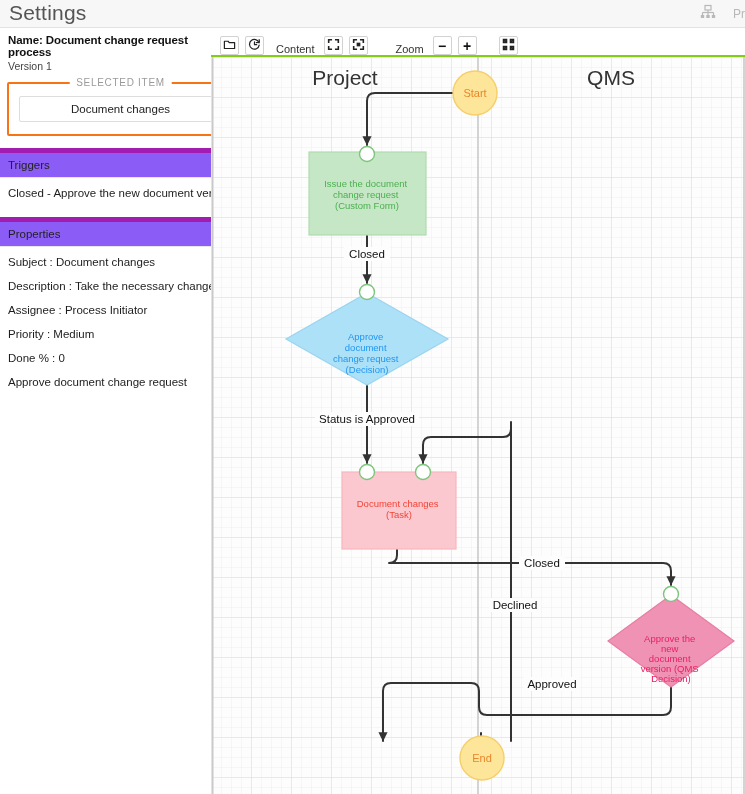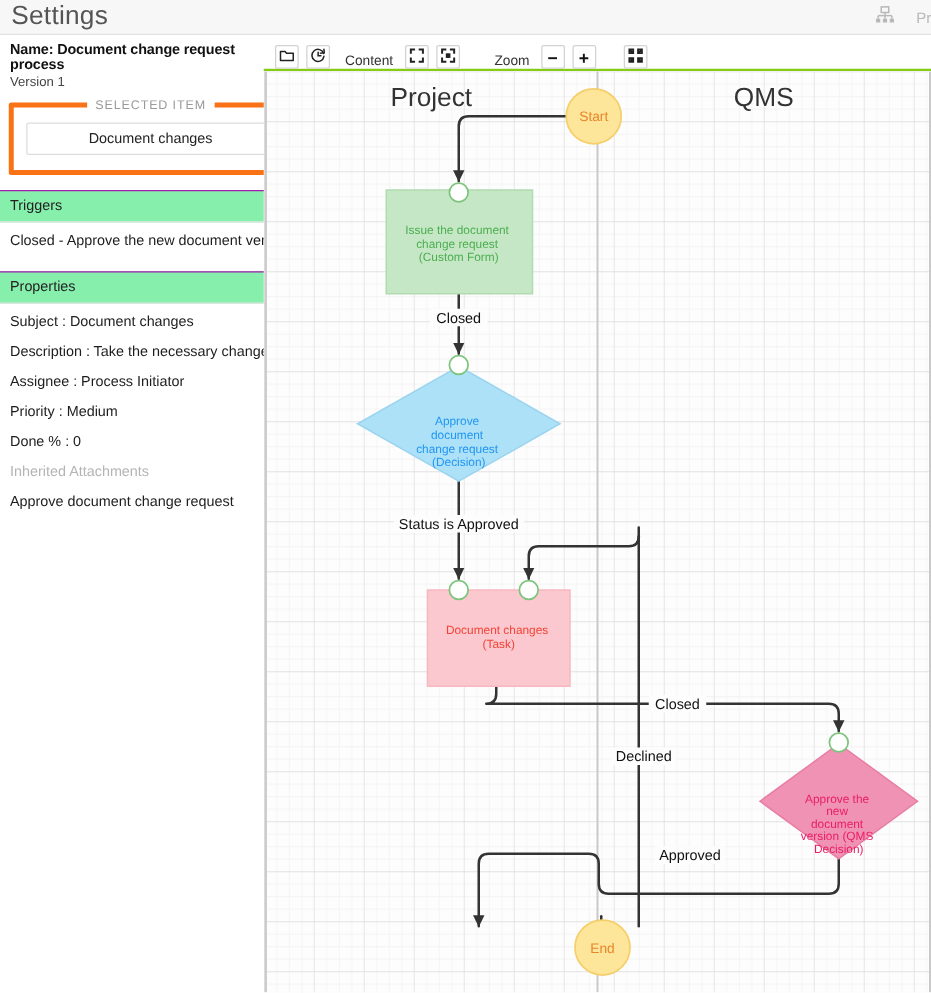--- a/index.html
+++ b/index.html
@@ -47,21 +47,21 @@
     font-size: 11.5px; color: #111; font-weight: bold;
     letter-spacing: -0.1px;
   }
   #doc-version {
     font-size: 10.5px; color: #444; margin-top: 2px;
   }
 
   
   #selected-item-box {
     margin: 3px 7px 0 7px;
-    border: 4px solid #f97316;
+    border: 2px solid #f97316;
     border-radius: 2px;
     padding: 12px 10px 12px 10px;
     position: relative;
     background: #fff;
   }
   #selected-item-legend {
     position: absolute; top: -7px; left: 50%;
     transform: translateX(-50%);
     background: #fff; padding: 0 7px;
     font-size: 10px; color: #9a9a9a;
@@ -73,22 +73,22 @@
     background: #fff;
     padding: 6px 4px;
     font-size: 11.5px; color: #222;
     text-align: center;
     font-family: "Liberation Sans", sans-serif;
     cursor: pointer;
   }
 
   .section-head {
     margin-top: 12px;
-    background: #86efac;
-    border-top: 1px solid #a21caf;
+    background: #8b5cf6;
+    border-top: 5px solid #a21caf;
     border-bottom: 1px solid #e6e6e6;
     padding: 6px 8px;
     font-size: 11.5px; color: #222;
   }
   .section-row {
     padding: 6px 8px;
     font-size: 11.5px; color: #1d1d1d;
     white-space: nowrap; overflow: hidden;
     text-overflow: ellipsis;
   }
@@ -164,21 +164,20 @@
   <div class="section-head">Triggers</div>
   <div class="section-row first">Closed - Approve the new document version</div>
 
   <div class="section-head">Properties</div>
   <div class="section-row first">Subject : Document changes</div>
   <div class="section-row">Description : Take the necessary changes in th…</div>
   <div class="section-row">Assignee : Process Initiator</div>
   <div class="section-row">Priority : Medium</div>
   <div class="section-row">Done % : 0</div>
 
-  <div class="section-row muted">Inherited Attachments</div>
   <div class="section-row">Approve document change request</div>
 </div>
 
 <div id="canvas-toolbar">
   <button class="tb-btn">
     <span>
       <svg width="13" height="13" viewBox="0 0 14 14">
         <path d="M1.5 3.5 h4 l1.2 1.4 h5.8 v6.4 h-11 z" fill="none" stroke="#222" stroke-width="1.3" stroke-linejoin="round"></path>
       </svg>
     </span>

